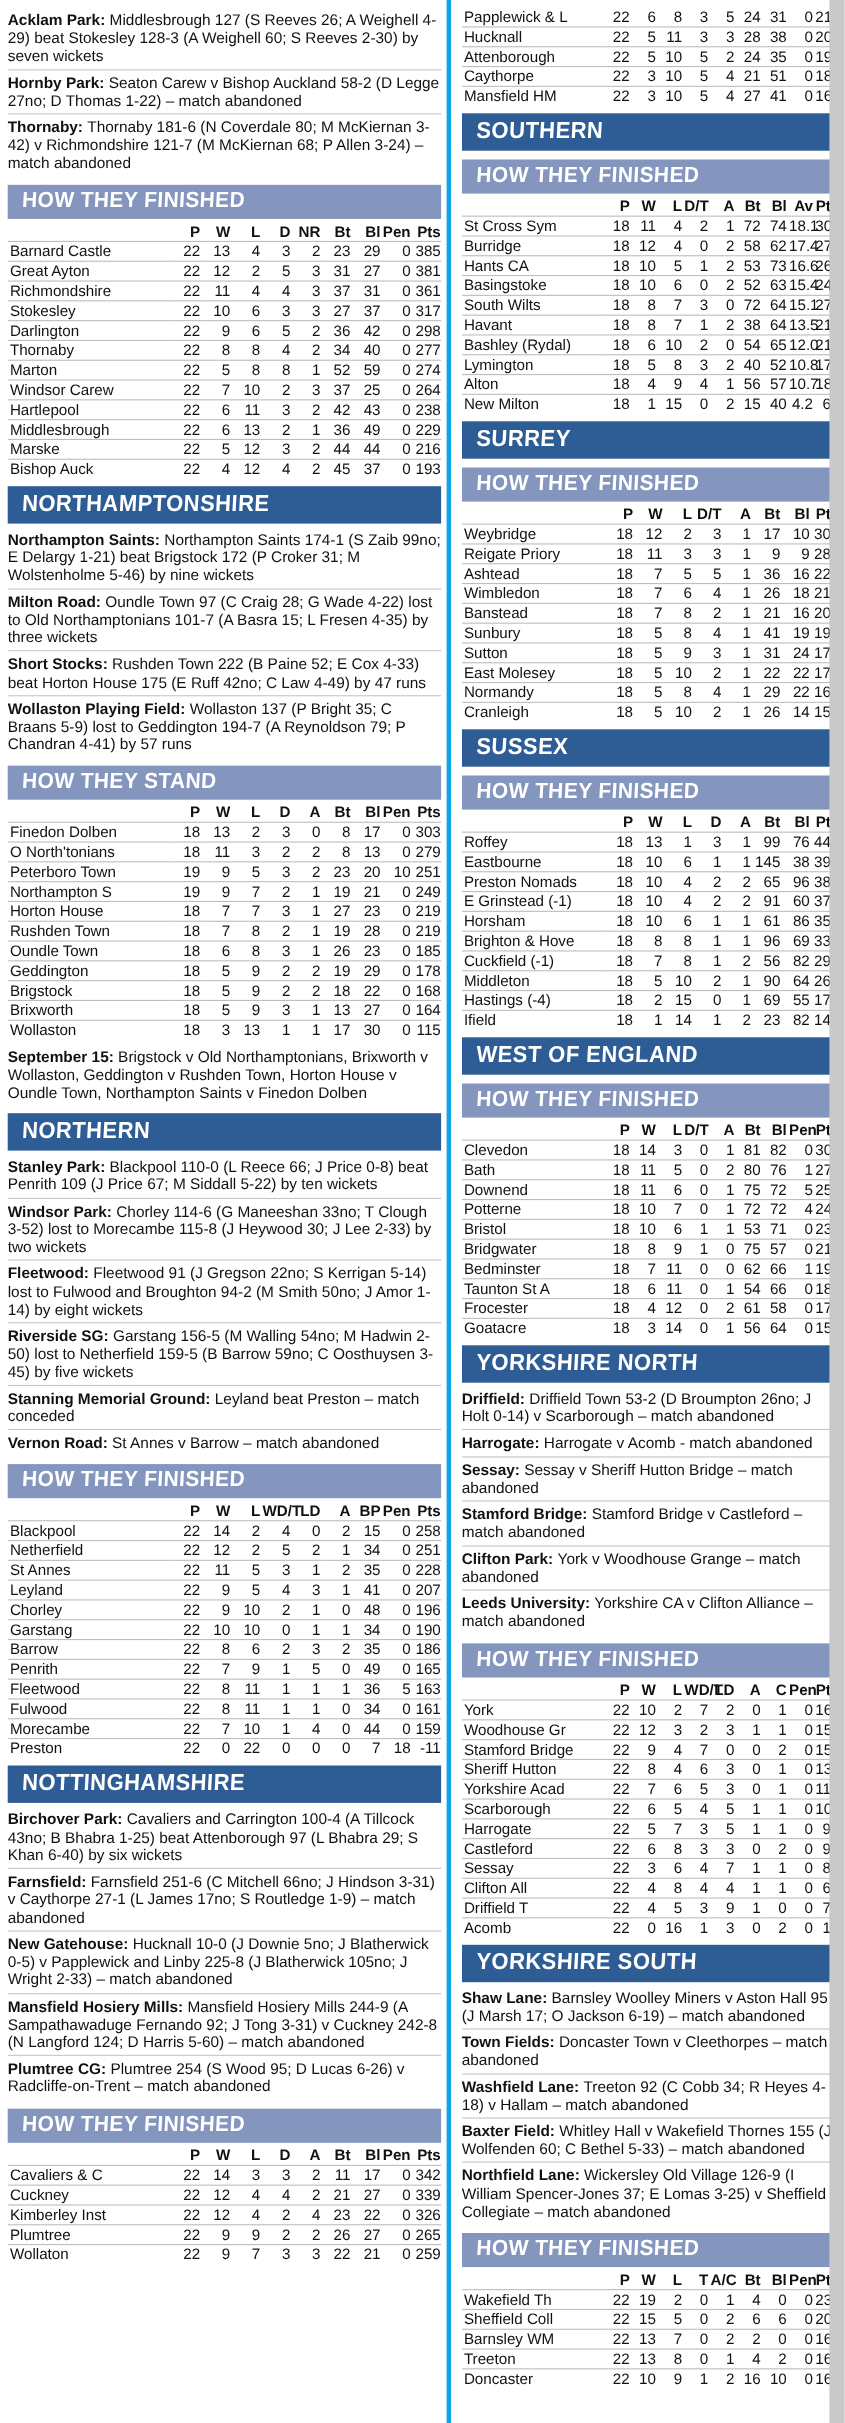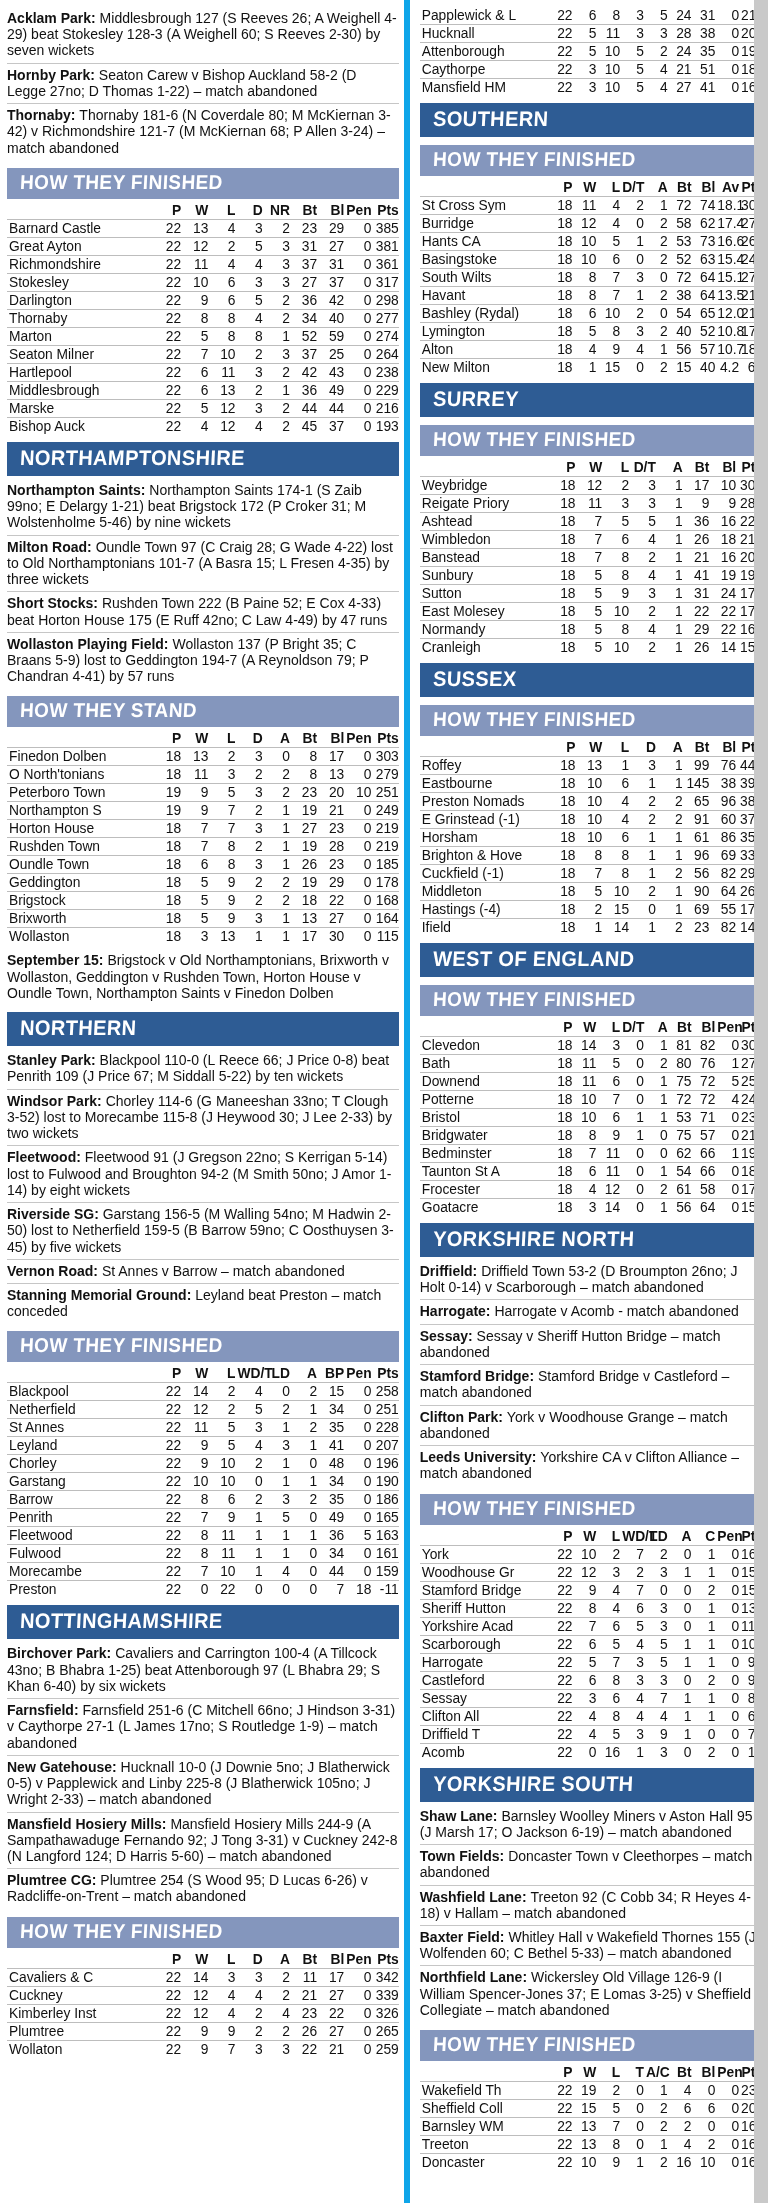--- a/index.html
+++ b/index.html
@@ -3,21 +3,21 @@
 <meta charset="utf-8">
 <style>
   html,body{margin:0;padding:0;}
   body{
     width:768px;height:2203px;overflow:hidden;background:#ffffff;
     font-family:"Liberation Sans","DejaVu Sans",sans-serif;color:#111;
     position:relative;
   }
   .page{display:flex;height:100%;}
   .col{box-sizing:border-box;padding:5px 5px 0 7px;}
-  .col-left{width:422px;border-right:6px solid #0ea5e9;}
+  .col-left{width:422px;border-right:4px solid #0ea5e9;}
   .col-right{width:369px;padding-left:10px;}
   .edge-strip{position:absolute;top:0;right:0;width:14px;height:100%;background:#c9c9c9;}
   .banner{
     background:#2e5c94;color:#fff;font-weight:bold;font-size:20px;
     padding:5px 6px 6px 13px;margin:7px 0 3px 0;letter-spacing:.4px;
   }
   .banner span{display:inline-block;transform:skewX(-3deg) scaleY(1.05);}
   .subhead{
     background:#8496bd;color:#fff;font-weight:bold;font-size:19px;
     padding:4px 6px 5px 13px;margin:8px 0 3px 0;letter-spacing:.4px;
@@ -139,21 +139,21 @@
             <td>5</td>
             <td>8</td>
             <td>8</td>
             <td>1</td>
             <td>52</td>
             <td>59</td>
             <td>0</td>
             <td>274</td>
           </tr>
           <tr>
-            <td class="team">Seaton Milner</td>
+            <td class="team">Windsor Carew</td>
             <td>22</td>
             <td>7</td>
             <td>10</td>
             <td>2</td>
             <td>3</td>
             <td>37</td>
             <td>25</td>
             <td>0</td>
             <td>264</td>
           </tr>
@@ -367,22 +367,22 @@
       </table>
       <div class="reports">
         <p class="report"><b>September 15: </b><span>Brigstock v Old Northamptonians, Brixworth v Wollaston, Geddington v Rushden Town, Horton House v Oundle Town, Northampton Saints v Finedon Dolben</span></p>
       </div>
       <div class="banner"><span>NORTHERN</span></div>
       <div class="reports">
         <p class="report"><b>Stanley Park: </b><span>Blackpool 110-0 (L Reece 66; J Price 0-8) beat Penrith 109 (J Price 67; M Siddall 5-22) by ten wickets</span></p>
         <p class="report"><b>Windsor Park: </b><span>Chorley 114-6 (G Maneeshan 33no; T Clough 3-52) lost to Morecambe 115-8 (J Heywood 30; J Lee 2-33) by two wickets</span></p>
         <p class="report"><b>Fleetwood: </b><span>Fleetwood 91 (J Gregson 22no; S Kerrigan 5-14) lost to Fulwood and Broughton 94-2 (M Smith 50no; J Amor 1-14) by eight wickets</span></p>
         <p class="report"><b>Riverside SG: </b><span>Garstang 156-5 (M Walling 54no; M Hadwin 2-50) lost to Netherfield 159-5 (B Barrow 59no; C Oosthuysen 3-45) by five wickets</span></p>
+        <p class="report"><b>Stanning Memorial Ground: </b><span>Leyland beat Preston – match conceded</span></p>
         <p class="report"><b>Vernon Road: </b><span>St Annes v Barrow – match abandoned</span></p>
-        <p class="report"><b>Stanning Memorial Ground: </b><span>Leyland beat Preston – match conceded</span></p>
       </div>
       <div class="subhead"><span>HOW THEY FINISHED</span></div>
       <table class="league">
         <thead>
           <tr>
             <th class="team" style="width: 37%;"></th>
             <th>P</th>
             <th>W</th>
             <th>L</th>
             <th>WD/T</th>

